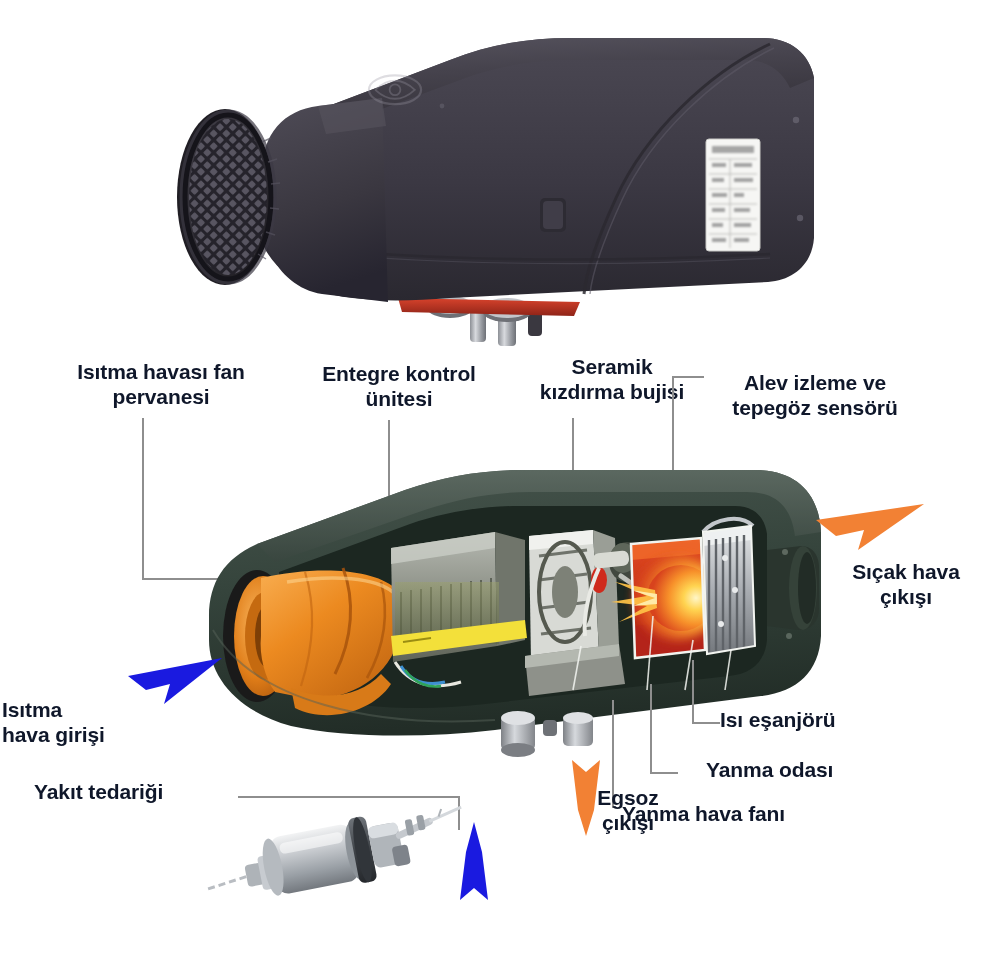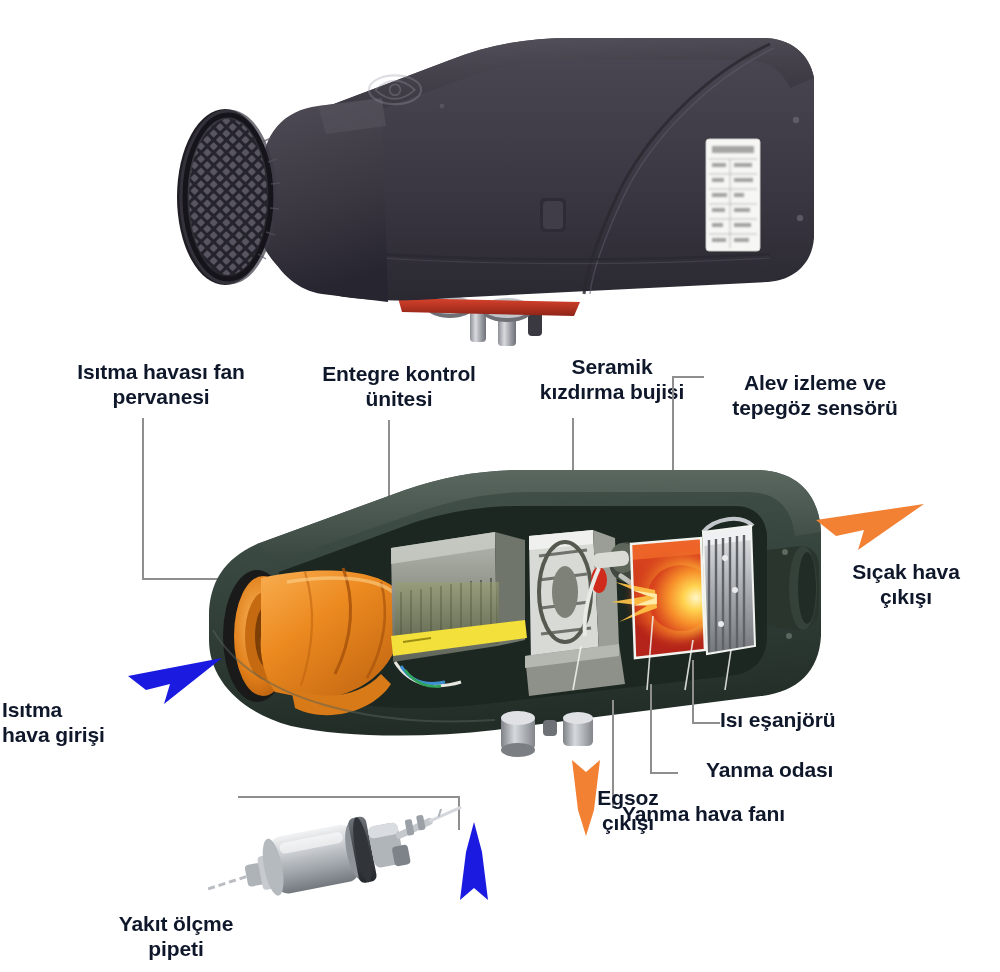--- a/index.html
+++ b/index.html
@@ -461,23 +461,22 @@
   <div class="lead v" style="left:692px; top:660px; height:62px;"></div>
 
   <div class="lead h" style="left:650px; top:772px; width:28px;"></div>
   <div class="lead v" style="left:650px; top:684px; height:88px;"></div>
 
   <div class="lead v" style="left:612px; top:700px; height:108px;"></div>
 
   <div class="label left" style="left:2px; top:665px; width:215px;margin-top:33px;">Isıtma
 hava girişi</div>
 
-
-  <div class="label center" style="left:60px; top:912px; width:232px;">Yakıt ölçme
-pipeti</div>
+  <div class="label left" style="left:34px; top:780px; width:250px;">Yakıt tedariği</div>
+
 
   <div class="lead h" style="left:238px; top:796px; width:222px;"></div>
   <div class="lead v" style="left:458px; top:796px; height:34px;"></div>
 
 
   <div class="label center" style="left:548px; top:786px; width:160px;">Egsoz
 çıkışı</div>
 
   <svg id="fuel-pump" viewBox="0 0 280 100">
     <defs>

